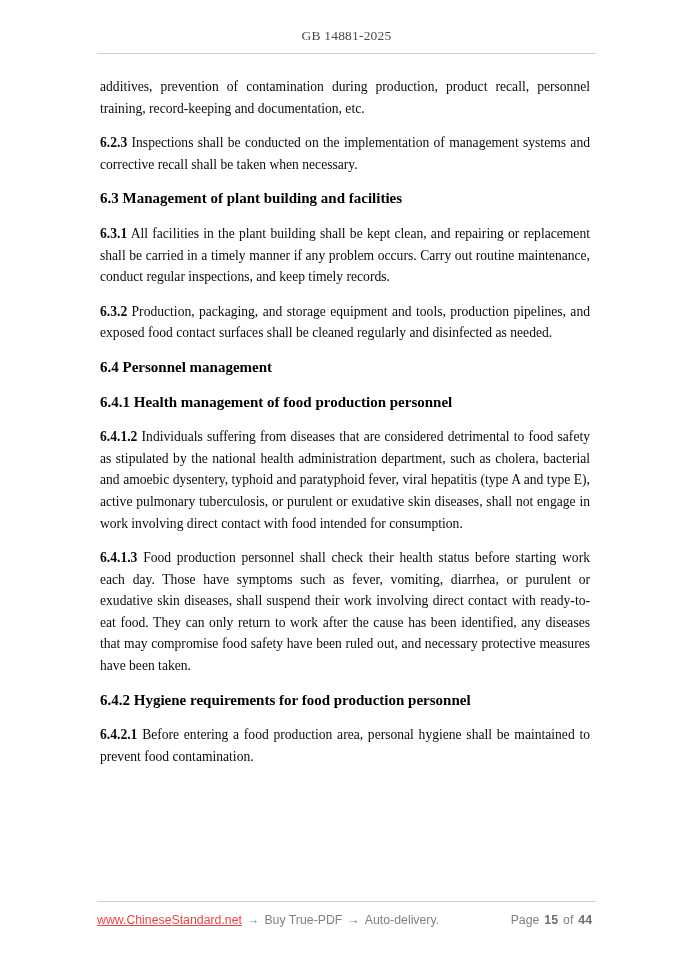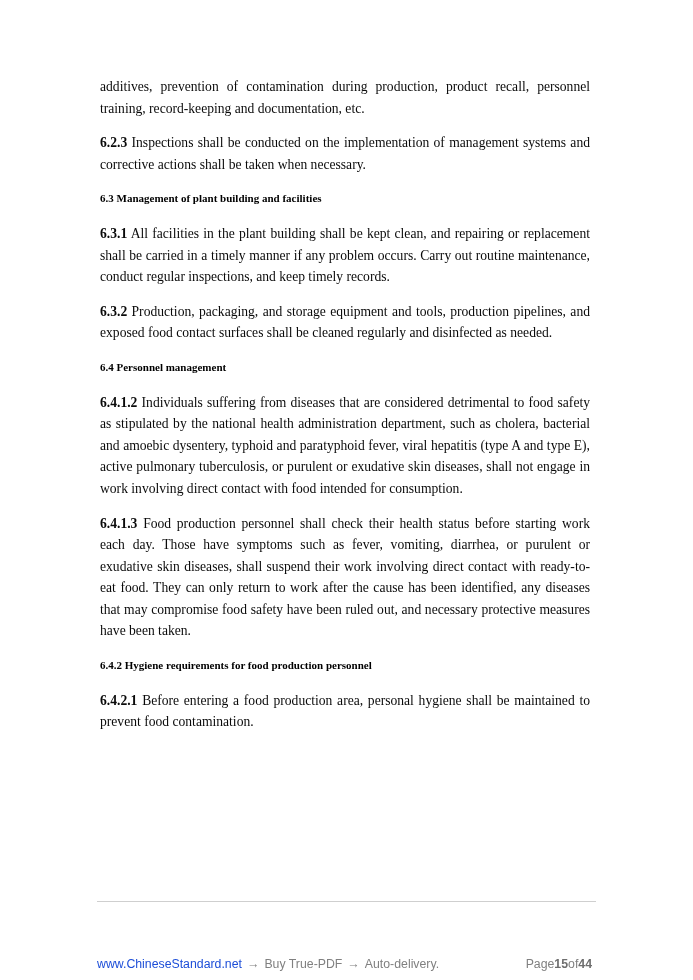--- a/index.html
+++ b/index.html
@@ -58,21 +58,21 @@
     font-size: 13.6px;
     line-height: 21.6px;
     margin: 0 0 13px 0;
     color: #0a0a0a;
     hyphens: none;
   }
   .para .num {
     font-weight: bold;
   }
   .heading {
-    font-size: 11px;
+    font-size: 15px;
     line-height: 21.6px;
     font-weight: bold;
     margin: 0 0 13px 0;
     color: #000000;
     text-align: left;
   }
 
   
   .footer {
     position: absolute;
@@ -93,51 +93,57 @@
     font-size: 12.3px;
     color: #808080;
     white-space: nowrap;
   }
   .footer-left {
     display: flex;
     align-items: baseline;
     gap: 5px;
   }
   .footer-url {
-    color: #1d4ed8;
+    text-decoration: underline;
+    color: #ef4444;
   }
   .footer-arrow {
     font-size: 12.5px;
     color: #808080;
   }
   .footer-right {
     margin-left: auto;
     display: flex;
     align-items: baseline;
+    gap: 5px;
     padding-right: 4px;
   }
   .footer-right .bold {
     font-weight: bold;
     color: #6e6e6e;
-    margin-top: 44px;
   }
 </style>
 </head>
 <body>
 
 <div class="page">
 
+  <div class="header">
+    <div class="header-title">GB 14881-2025</div>
+    <div class="header-rule"></div>
+  </div>
 
   <div class="content" id="content-root">
       <p class="para"><span>additives, prevention of contamination during production, product recall, personnel training, record-keeping and documentation, etc.</span></p>
-      <p class="para"><span class="num">6.2.3</span> <span>Inspections shall be conducted on the implementation of management systems and corrective actions shall be taken when necessary.</span></p>
+      <p class="para"><span class="num">6.2.3</span> <span>Inspections shall be conducted on the implementation of management systems and corrective recall shall be taken when necessary.</span></p>
       <div class="heading">6.3 Management of plant building and facilities</div>
       <p class="para"><span class="num">6.3.1</span> <span>All facilities in the plant building shall be kept clean, and repairing or replacement shall be carried in a timely manner if any problem occurs. Carry out routine maintenance, conduct regular inspections, and keep timely records.</span></p>
       <p class="para"><span class="num">6.3.2</span> <span>Production, packaging, and storage equipment and tools, production pipelines, and exposed food contact surfaces shall be cleaned regularly and disinfected as needed.</span></p>
       <div class="heading">6.4 Personnel management</div>
+      <div class="heading">6.4.1 Health management of food production personnel</div>
       <p class="para"><span class="num">6.4.1.2</span> <span>Individuals suffering from diseases that are considered detrimental to food safety as stipulated by the national health administration department, such as cholera, bacterial and amoebic dysentery, typhoid and paratyphoid fever, viral hepatitis (type A and type E), active pulmonary tuberculosis, or purulent or exudative skin diseases, shall not engage in work involving direct contact with food intended for consumption.</span></p>
       <p class="para"><span class="num">6.4.1.3</span> <span>Food production personnel shall check their health status before starting work each day. Those have symptoms such as fever, vomiting, diarrhea, or purulent or exudative skin diseases, shall suspend their work involving direct contact with ready-to-eat food. They can only return to work after the cause has been identified, any diseases that may compromise food safety have been ruled out, and necessary protective measures have been taken.</span></p>
       <div class="heading">6.4.2 Hygiene requirements for food production personnel</div>
       <p class="para"><span class="num">6.4.2.1</span> <span>Before entering a food production area, personal hygiene shall be maintained to prevent food contamination.</span></p>
     </div>
 
   <div class="footer">
     <div class="footer-rule"></div>
     <div class="footer-row">
       <div class="footer-left">

